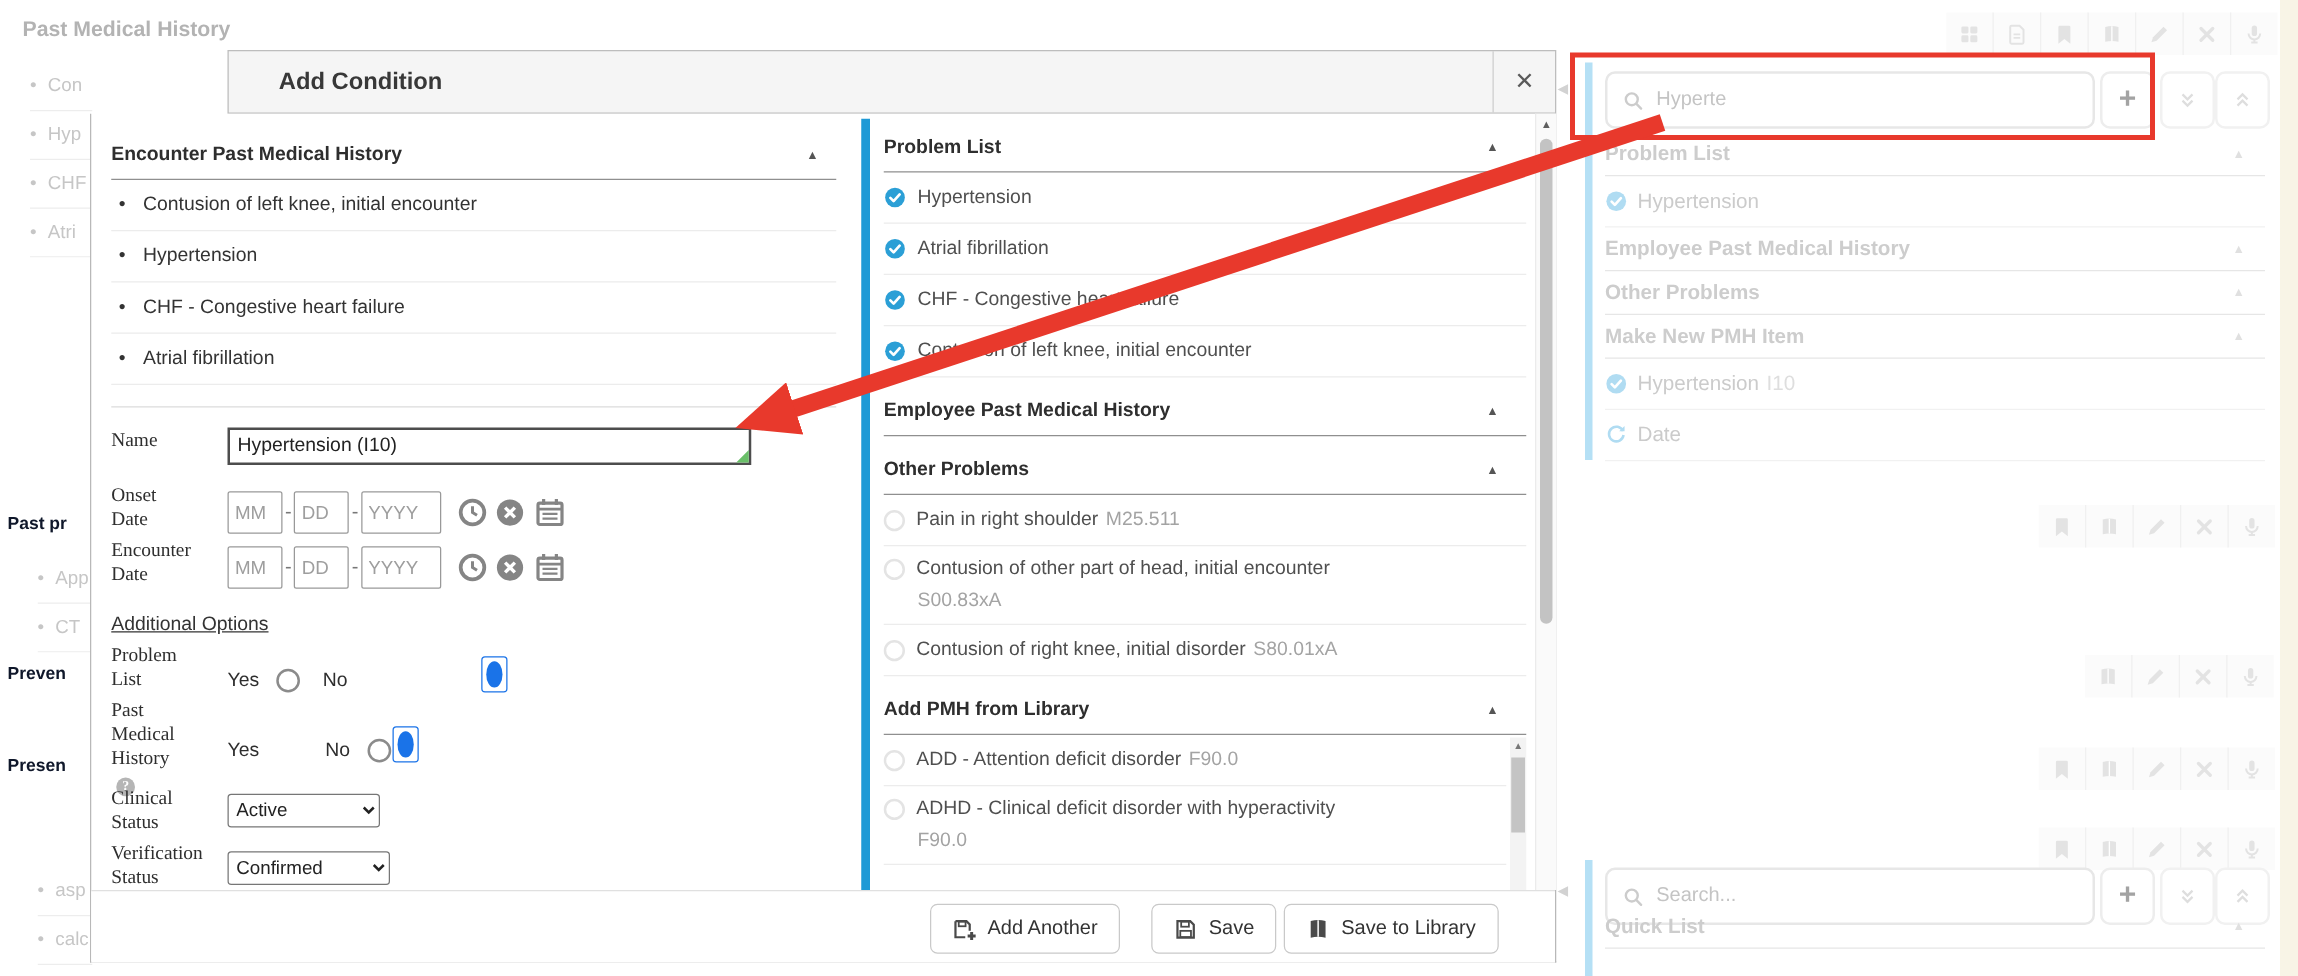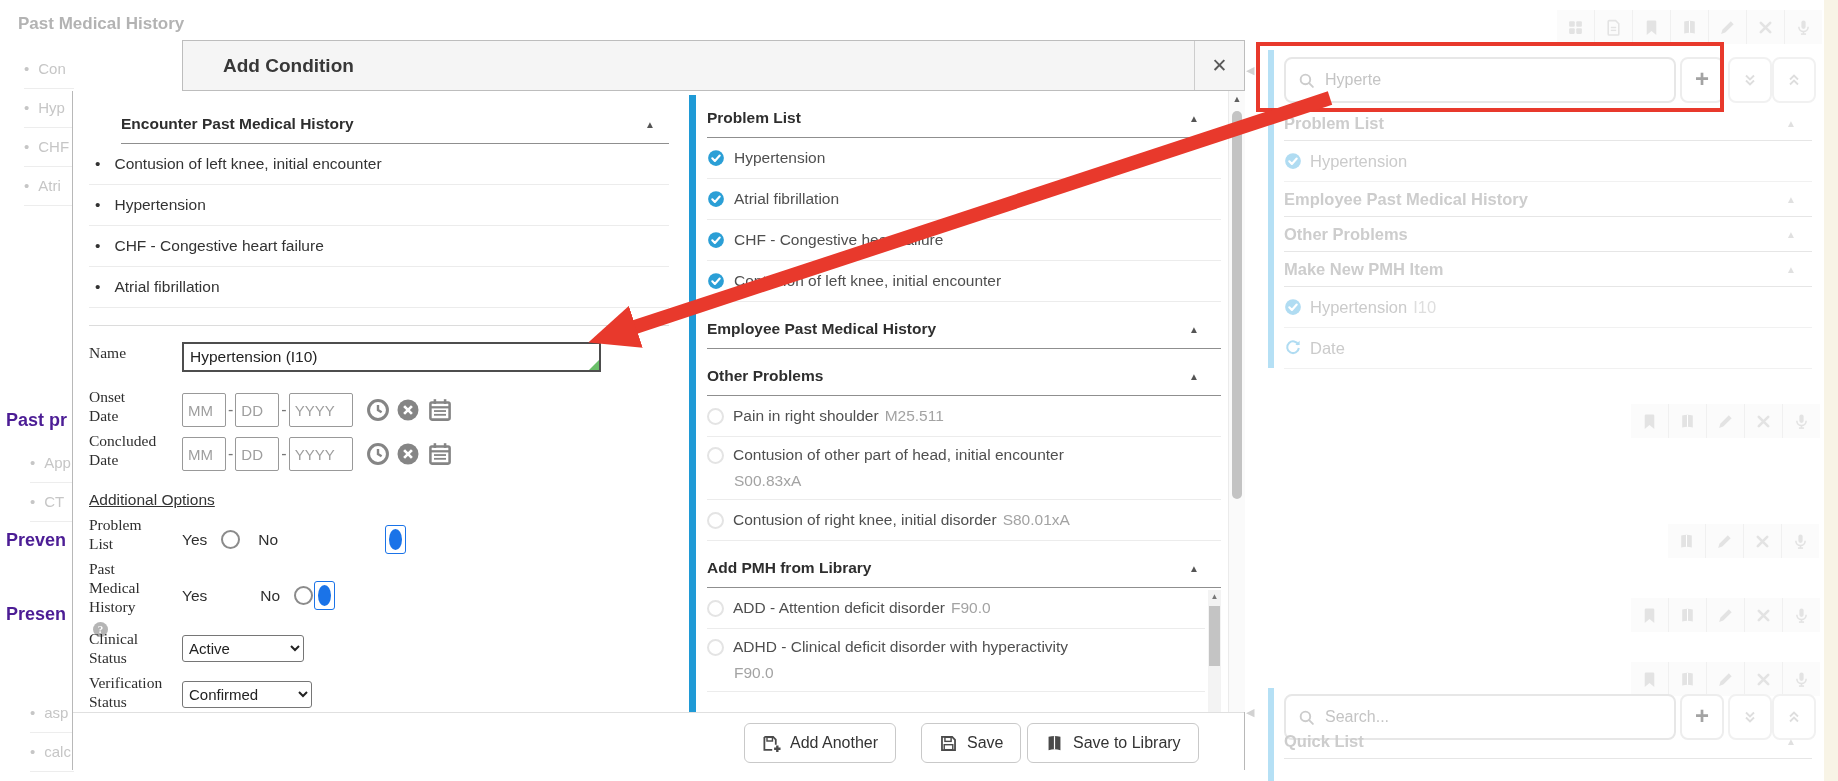--- a/index.html
+++ b/index.html
@@ -10,21 +10,21 @@
   
   .page-title{left:18px;top:14px;font-size:17px;font-weight:bold;color:#b3b3b3;}
   .iconstrip{display:flex;background:#fbfbfb;}
   .iconstrip .cell{width:37px;height:34px;display:flex;align-items:center;justify-content:center;
     border-left:1px solid #f0f0f0;color:#e3e3e3;}
   .iconstrip .cell:first-child{border-left:none;}
   .iconstrip svg{width:17px;height:17px;}
   .bgfrag{color:#c6c6c6;font-size:15px;overflow:hidden;white-space:nowrap;}
   .bgfrag .row{height:38px;line-height:38px;border-bottom:1px solid #ededed;}
   .bgfrag .blt{margin-right:9px;color:#c6c6c6;}
-  .bgsectitle{font-size:18px;font-weight:bold;color:#4c1d95;white-space:nowrap;overflow:hidden;}
+  .bgsectitle{font-size:14px;font-weight:bold;color:#0f172a;white-space:nowrap;overflow:hidden;}
 
   
   .bluebar{width:6px;background:#b5e0f5;}
   .collapse-left{font-size:11px;color:#d2d2d2;}
   .searchbox{display:flex;align-items:center;background:#fff;border:2px solid #e7e7e7;border-radius:8px;}
   .searchbox svg{width:17px;height:17px;color:#cccccc;margin:0 8px 0 12px;flex:none;}
   .searchbox input{border:none;outline:none;flex:1;font-size:16px;color:#9a9a9a;background:transparent;
     font-family:inherit;min-width:0;}
   .searchbox input::placeholder{color:#c4c4c4;}
   .sqbtn{display:flex;align-items:center;justify-content:center;background:#fff;border:2px solid #ededed;
@@ -47,41 +47,41 @@
   .modal-title{position:absolute;left:40px;top:0;line-height:49px;font-size:19px;font-weight:bold;color:#383838;}
   .modal-close{position:absolute;right:0;top:0;width:49px;height:49px;border-left:1px solid #cdcdcd;
     display:flex;align-items:center;justify-content:center;font-size:19px;font-weight:bold;color:#5a5a5a;cursor:pointer;}
   .modal-body{left:72px;top:91px;width:1173px;height:679px;background:#fff;border:1px solid #b8b8b8;border-top:none;
     box-sizing:border-box;z-index:10;}
 
   .leftcol{position:absolute;left:16px;top:0;width:580px;}
   .colhead{height:38px;display:flex;align-items:center;font-size:15.5px;font-weight:bold;color:#2e2e2e;
     border-bottom:1px solid #8f8f8f;}
   .colhead .tri{margin-left:auto;margin-right:14px;font-size:10px;color:#555;}
-  .leftcol .colhead{margin-top:14px;margin-left:32px;}
+  .leftcol .colhead{margin-top:14px;}
   .mitem{height:40px;display:flex;align-items:center;font-size:15.5px;color:#333;border-bottom:1px solid #ececec;
     padding-left:6px;}
   .mitem .blt{margin-right:14px;}
   .endrule{position:absolute;left:0;top:234px;width:580px;border-top:1px solid #dcdcdc;}
 
   .flabel{position:absolute;left:0;font-size:15.5px;color:#2e2e2e;line-height:19px;font-family:Liberation Serif, serif;}
   .nameinput{position:absolute;left:93px;top:251px;width:415px;height:26px;border:2px solid #4d4d4d;background:#fff;}
   .nameinput input{width:100%;height:100%;border:none;outline:none;font-size:15.5px;color:#222;
     font-family:inherit;padding:0 6px;box-sizing:border-box;background:transparent;}
   .nameinput::after{content:"";position:absolute;right:0;bottom:0;width:0;height:0;
     border-left:10px solid transparent;border-bottom:10px solid #6abf69;}
   .daterow{position:absolute;left:93px;display:flex;align-items:center;}
   .dinput{height:26px;border:1px solid #999;border-radius:2px;font-size:15px;color:#9c9c9c;
     font-family:inherit;padding:16px 5px;box-sizing:border-box;background:#fff;outline:none;}
   .dinput::placeholder{color:#9e9e9e;}
   .dash{color:#777;margin:0 2px;}
   .dico{color:#858585;display:flex;align-items:center;}
   .dico svg{width:24px;height:24px;}
   .addopts{position:absolute;left:0;font-size:15.5px;color:#333;text-decoration:underline;cursor:pointer;}
-  .radiorow{position:absolute;left:93px;display:flex;align-items:center;font-size:15.5px;color:#2e2e2e;}
+  .radiorow{position:absolute;left:93px;display:flex;align-items:flex-end;font-size:15.5px;color:#2e2e2e;}
   .radio{width:15px;height:15px;border-radius:50%;border:2px solid #8b8b8b;background:#fff;display:inline-block;box-sizing:content-box;}
   .radio.sel{border-color:#1a73e8;position:relative;}
   .radio.sel::after{content:"";position:absolute;left:3px;top:3px;right:3px;bottom:3px;border-radius:50%;background:#1a73e8;}
   .qmark{display:inline-block;width:15px;height:15px;border-radius:50%;background:#b5b5b5;color:#fff;
     font-size:11px;font-weight:bold;text-align:center;line-height:15px;margin-left:4px;vertical-align:-2px;}
   .sel{position:absolute;left:93px;height:27px;border:1px solid #767676;border-radius:3px;background:#fff;
     font-size:15px;color:#222;font-family:inherit;padding:0 2px;outline:none;}
 
   .divider{position:absolute;left:616px;top:4px;width:7px;height:617px;background:#1f9ad6;}
 
@@ -465,21 +465,21 @@
               <rect x="1.6" y="3" width="12.8" height="11.4" rx="1" fill="none" stroke="currentColor" stroke-width="1.7"></rect>
               <line x1="4.6" y1="0.8" x2="4.6" y2="4" stroke="currentColor" stroke-width="1.7"></line>
               <line x1="11.4" y1="0.8" x2="11.4" y2="4" stroke="currentColor" stroke-width="1.7"></line>
               <line x1="1.6" y1="6.2" x2="14.4" y2="6.2" stroke="currentColor" stroke-width="1.5"></line>
               <line x1="4" y1="8.7" x2="12" y2="8.7" stroke="currentColor" stroke-width="1.2"></line>
               <line x1="4" y1="11.2" x2="12" y2="11.2" stroke="currentColor" stroke-width="1.2"></line>
             </svg>
           </span>
       </div>
 
-      <div class="flabel" style="top:340px;width:82px;">Concluded Date</div>
+      <div class="flabel" style="top:340px;width:82px;">Encounter Date</div>
       <div class="daterow" style="top:346px;">
         <input class="dinput" style="width: 44px;" placeholder="MM">
         <span class="dash">-</span>
         <input class="dinput" style="width: 44px;" placeholder="DD">
         <span class="dash">-</span>
         <input class="dinput" style="width: 64px;" placeholder="YYYY">
         <span class="dico" style="margin-left:13px;">
             <svg viewBox="0 0 16 16">
               <circle cx="8" cy="8" r="6.3" fill="none" stroke="currentColor" stroke-width="2"></circle>
               <path d="M8 4.6V8l2.4 1.5" fill="none" stroke="currentColor" stroke-width="1.6"></path>

